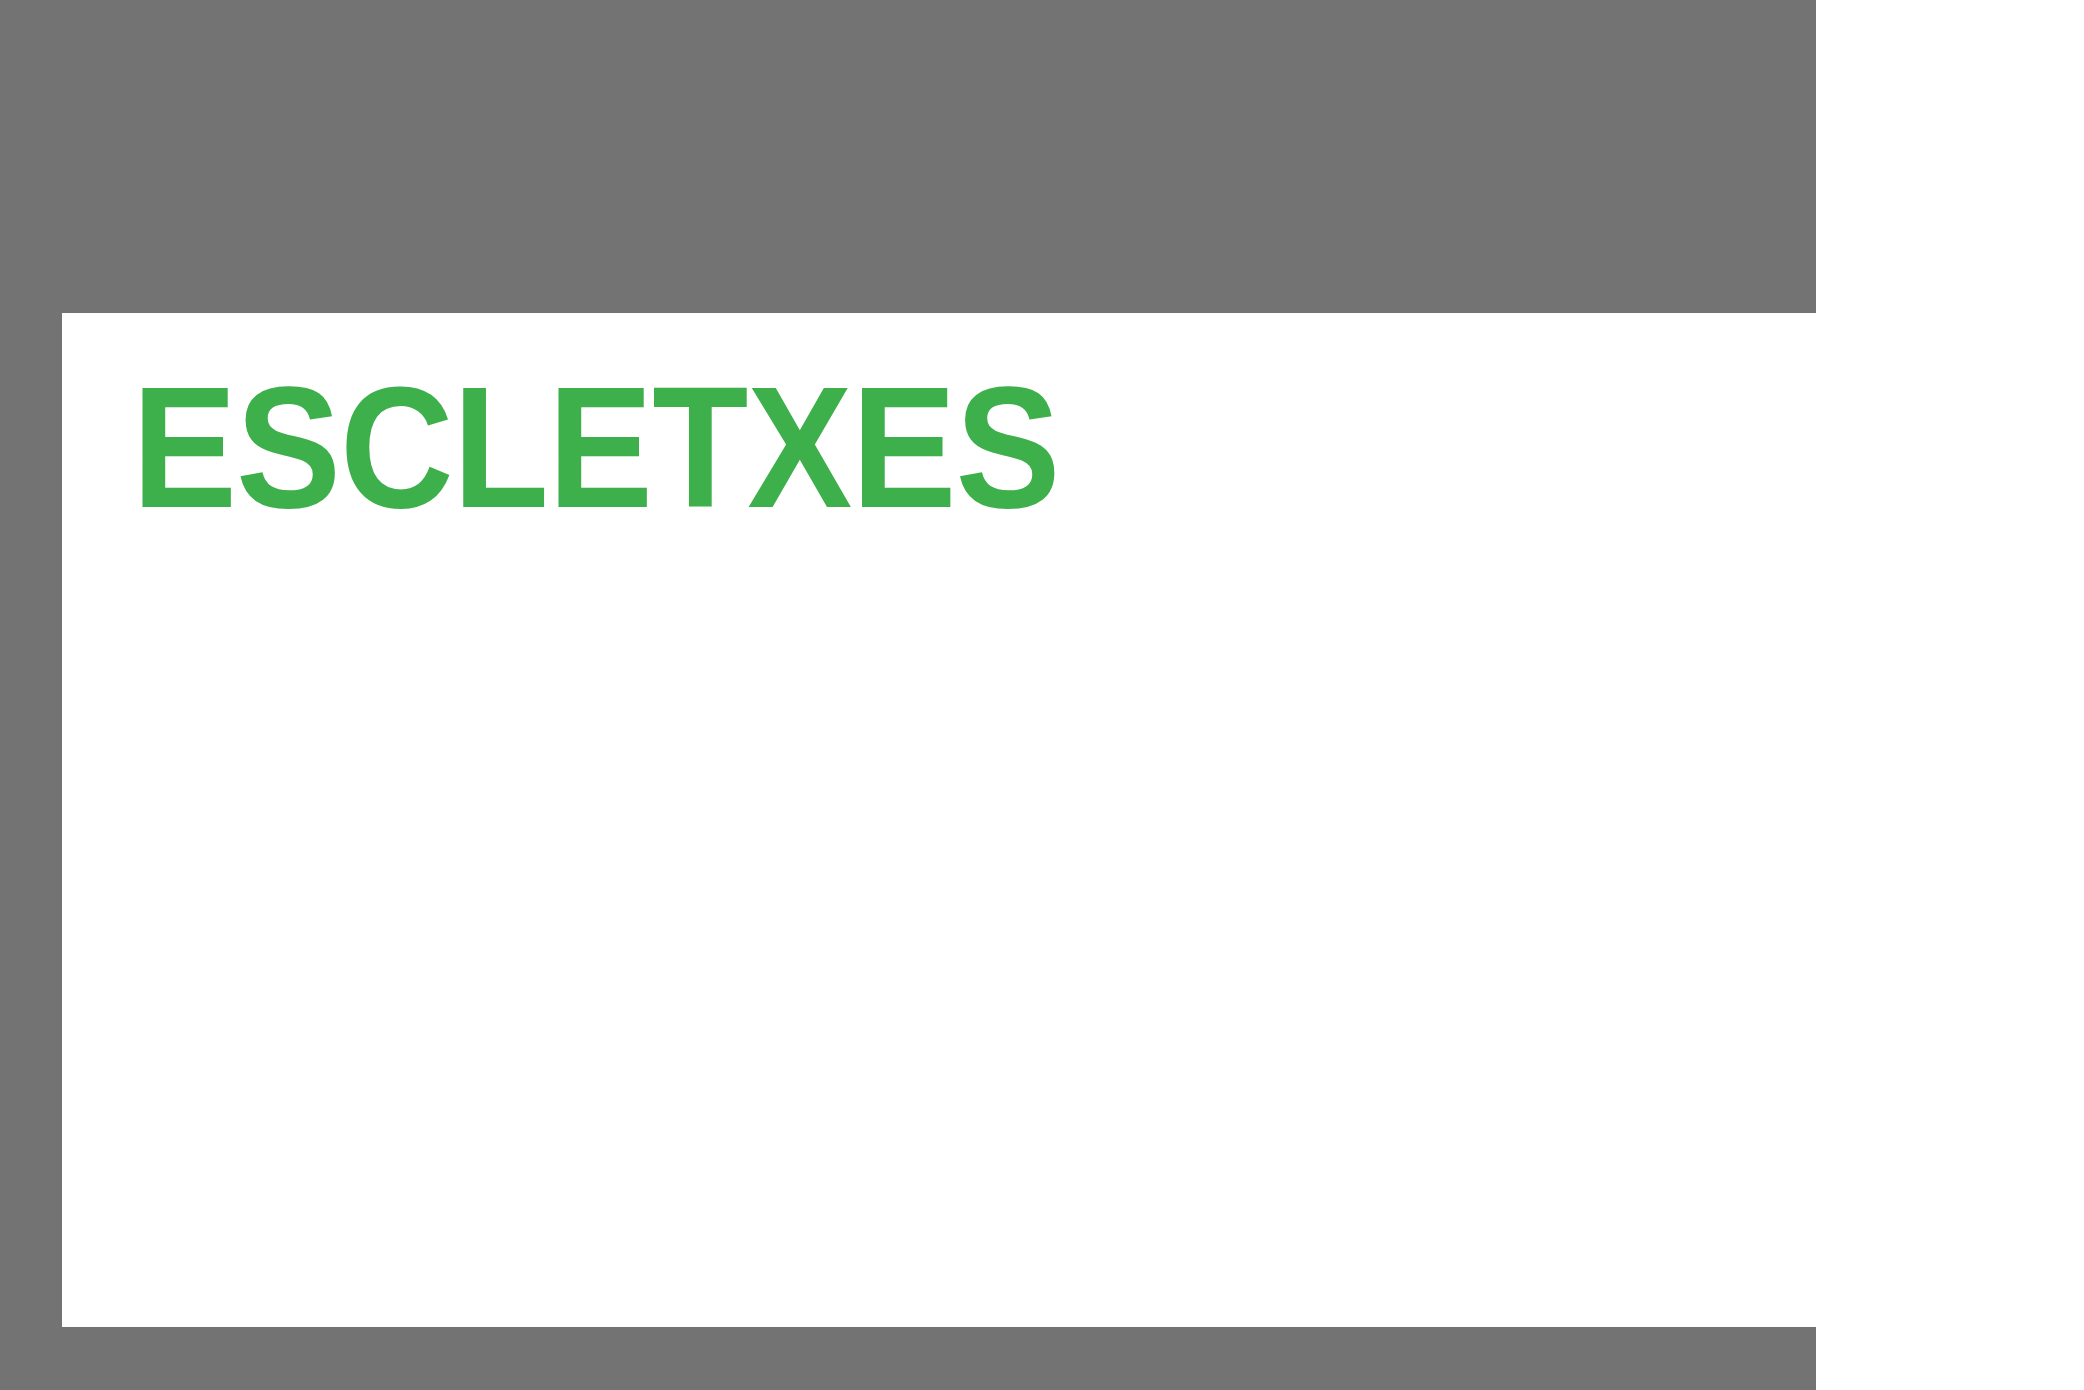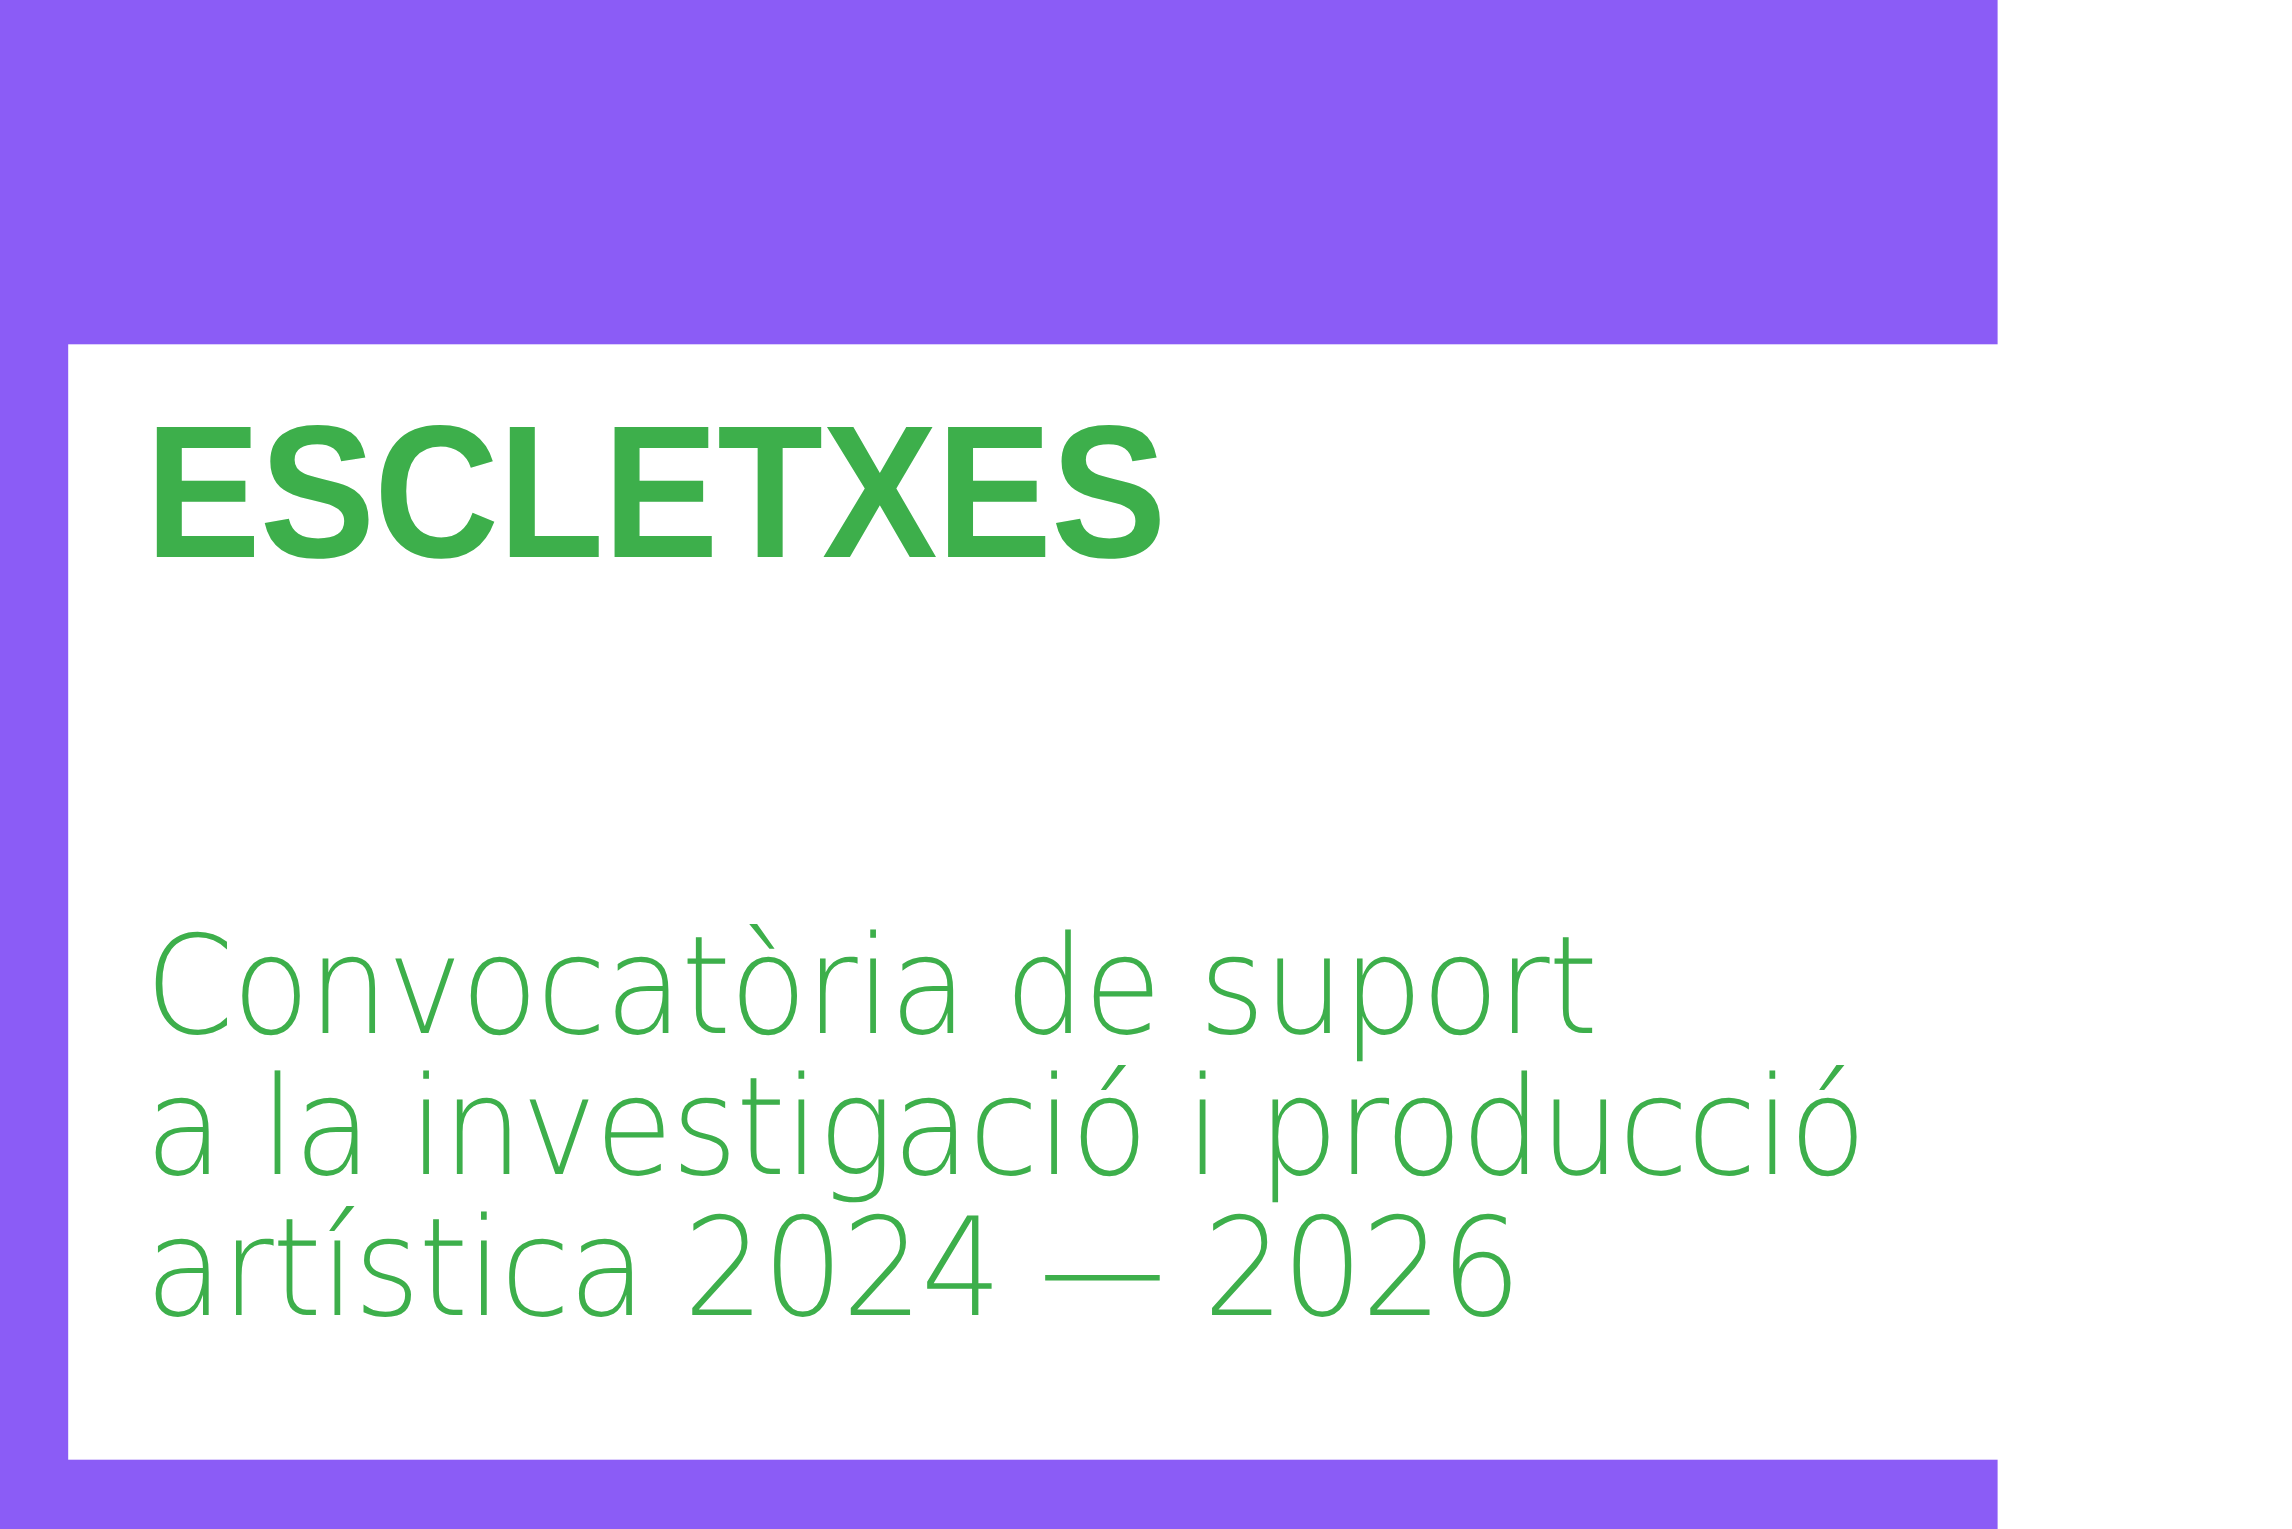--- a/index.html
+++ b/index.html
@@ -11,21 +11,21 @@
     width: 2084px;
     height: 1390px;
     overflow: hidden;
     font-family: "Liberation Sans", sans-serif;
   }
 
   .poster {
     position: relative;
     width: 1816px;
     height: 1390px;
-    background: #8b5cf6;
+    background: #737373;
     box-sizing: border-box;
   }
 
   .card {
     position: absolute;
     left: 62px;
     top: 313px;
     width: 1959px;
     height: 1014px;
     background: #FFFFFF;
@@ -83,23 +83,16 @@
 <body>
 
 <div class="poster">
 
   <div class="card">
 
     <div class="title-block">
       <h1 class="poster-title">ESCLETXES</h1>
     </div>
 
-    <div class="subtitle-block">
-      <p class="poster-subtitle">
-        <span class="subtitle-line">Convocatòria de suport</span>
-        <span class="subtitle-line">a la investigació i producció</span>
-        <span class="subtitle-line">artística 2024 — 2026</span>
-      </p>
-    </div>
 
   </div>
 
 </div>
 
 </body></html>

